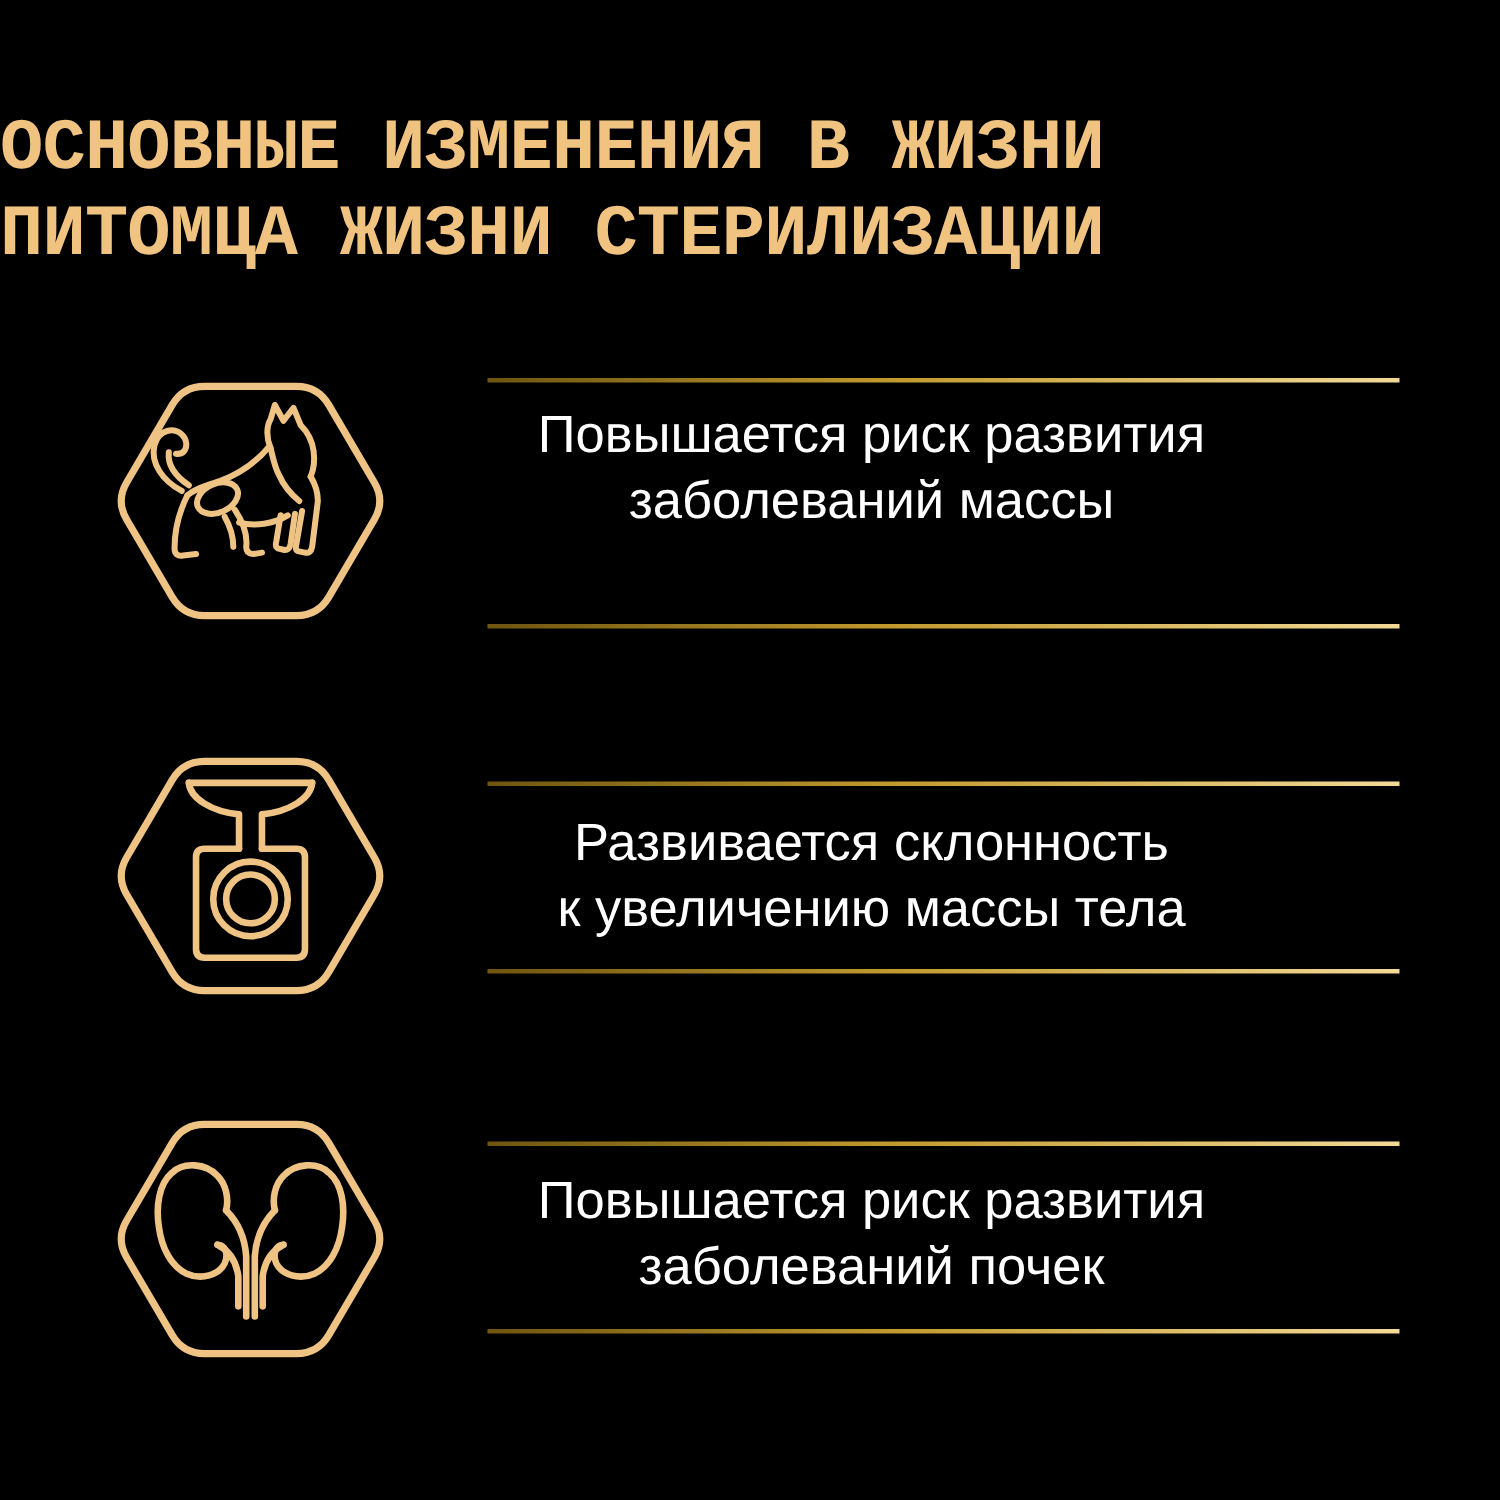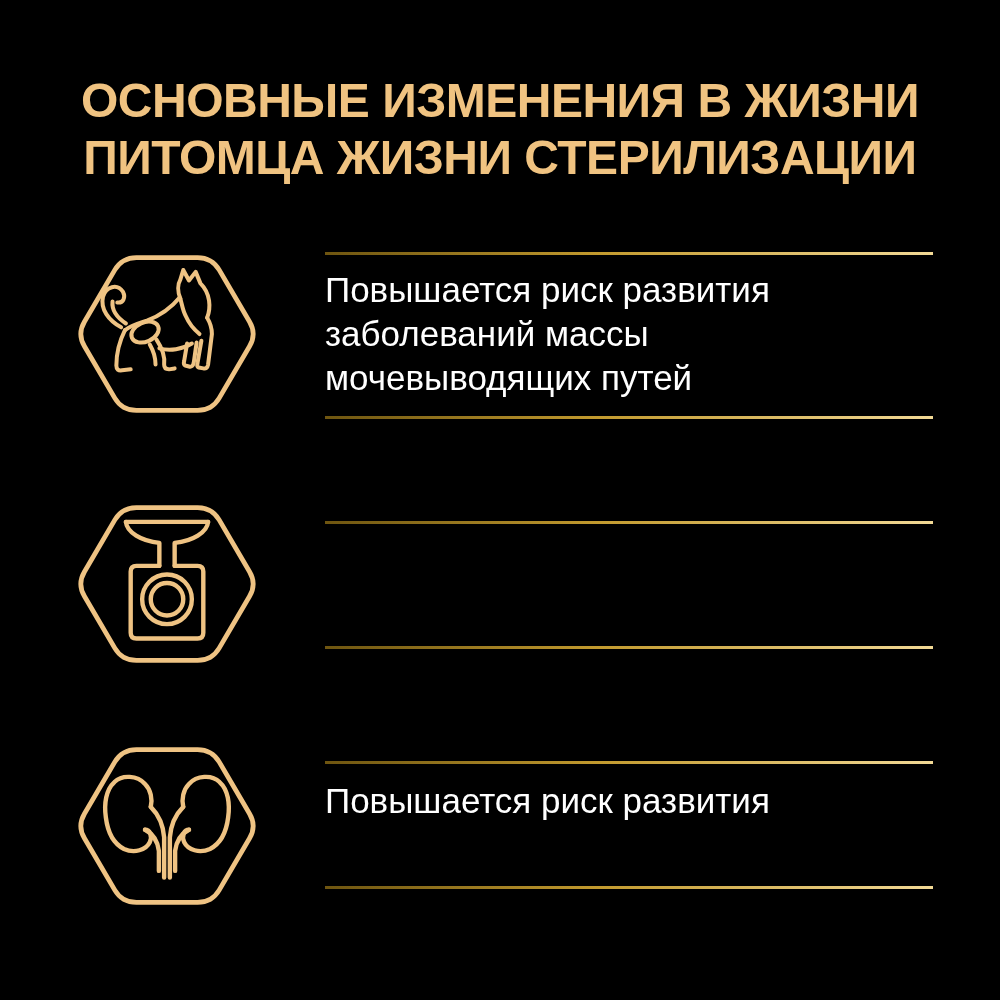--- a/index.html
+++ b/index.html
@@ -9,46 +9,47 @@
     height: 1000px;
     background: #000000;
     overflow: hidden;
     font-family: "Liberation Sans", "DejaVu Sans", sans-serif;
   }
   .title {
     position: absolute;
     top: 72px;
     left: 0;
     width: 1000px;
-    text-align: center;
+    text-align: left;
     color: #F0C381;
     font-size: 48px;
     line-height: 57px;
     font-weight: 700;
     letter-spacing: -0.5px;
     margin: 0;
+    font-family: Liberation Mono, monospace;
   }
   .hex {
     position: absolute;
     left: 69px;
     width: 196px;
     height: 172px;
   }
   .rule {
     position: absolute;
     left: 325px;
     width: 608px;
     height: 3px;
     background: linear-gradient(90deg, #6E5510 0%, #C29A2E 45%, #F2D996 100%);
   }
   .txt {
     position: absolute;
     left: 325px;
     width: 512px;
-    text-align: left;
+    text-align: center;
     color: #FFFFFF;
     font-size: 35px;
     line-height: 44px;
     font-weight: 400;
   }
   svg { display: block; }
 </style>
 </head>
 <body>
 
@@ -84,21 +85,20 @@
         <path d="M92 105 C103 108 116 106 126 100"></path>
 
         <path d="M89 96 C95 105 98 114 97 122 Q97 127 102 127 L108 126"></path>
         <path d="M82 101 C86 108 88 115 88 122"></path>
       </svg>
     </div>
     <div class="rule" style="top:252px"></div>
     <div class="txt" style="top:268px">
       <div>Повышается риск развития</div>
       <div>заболеваний массы</div>
-      <div>мочевыводящих путей</div>
     </div>
     <div class="rule" style="top:416px"></div>
   </section>
 
   <section>
     <div class="hex" style="top:498px">
       <svg width="196" height="172" viewBox="0 0 200 180" fill="none" stroke="#EFC383" stroke-width="4.6" stroke-linecap="round" stroke-linejoin="round">
         <path stroke-width="5" d="M13.6 77.1 L45.4 22.9 Q53 10 68 10 L132 10 Q147 10 154.6 22.9 L186.4 77.1 Q194 90 186.4 102.9 L154.6 157.1 Q147 170 132 170 L68 170 Q53 170 45.4 157.1 L13.6 102.9 Q6 90 13.6 77.1 Z"></path>
 
         <path d="M57 25 L143 25"></path>
@@ -107,20 +107,22 @@
         <path d="M143 25 C142 36 127 45 108 47 L108 71"></path>
 
         <path d="M92 71 L68 71 Q62 71 62 77 L62 141 Q62 147 68 147 L132 147 Q138 147 138 141 L138 77 Q138 71 132 71 L108 71"></path>
 
         <circle cx="100" cy="106" r="26"></circle>
         <circle cx="100" cy="106" r="17"></circle>
       </svg>
     </div>
     <div class="rule" style="top:521px"></div>
     <div class="txt" style="top:540px">
+      <div>Развивается склонность</div>
+      <div>к увеличению массы тела</div>
     </div>
     <div class="rule" style="top:646px"></div>
   </section>
 
   <section>
     <div class="hex" style="top:740px">
       <svg width="196" height="172" viewBox="0 0 200 180" fill="none" stroke="#EFC383" stroke-width="4.6" stroke-linecap="round" stroke-linejoin="round">
         <path stroke-width="5" d="M13.6 77.1 L45.4 22.9 Q53 10 68 10 L132 10 Q147 10 154.6 22.9 L186.4 77.1 Q194 90 186.4 102.9 L154.6 157.1 Q147 170 132 170 L68 170 Q53 170 45.4 157.1 L13.6 102.9 Q6 90 13.6 77.1 Z"></path>
 
         <path d="M83 70 C85 62 83 52 77 46 C69 37 53 36 45 44 C36 52 34 67 36 81 C38 97 45 109 55 114 C66 119 78 115 82 107 C85 100 82 94 77 94"></path>
@@ -130,17 +132,18 @@
 
         <path d="M117 70 C115 62 117 52 123 46 C131 37 147 36 155 44 C164 52 166 67 164 81 C162 97 155 109 145 114 C134 119 122 115 118 107 C115 100 118 94 123 94"></path>
 
         <path d="M123 94 C115 98 110 105 108.5 116 L108.5 137"></path>
         <path d="M117 70 C110 77 104 88 103 102 L103 144"></path>
       </svg>
     </div>
     <div class="rule" style="top:761px"></div>
     <div class="txt" style="top:779px">
       <div>Повышается риск развития</div>
+      <div>заболеваний почек</div>
     </div>
     <div class="rule" style="top:886px"></div>
   </section>
 
 </div>
 
 </body></html>

